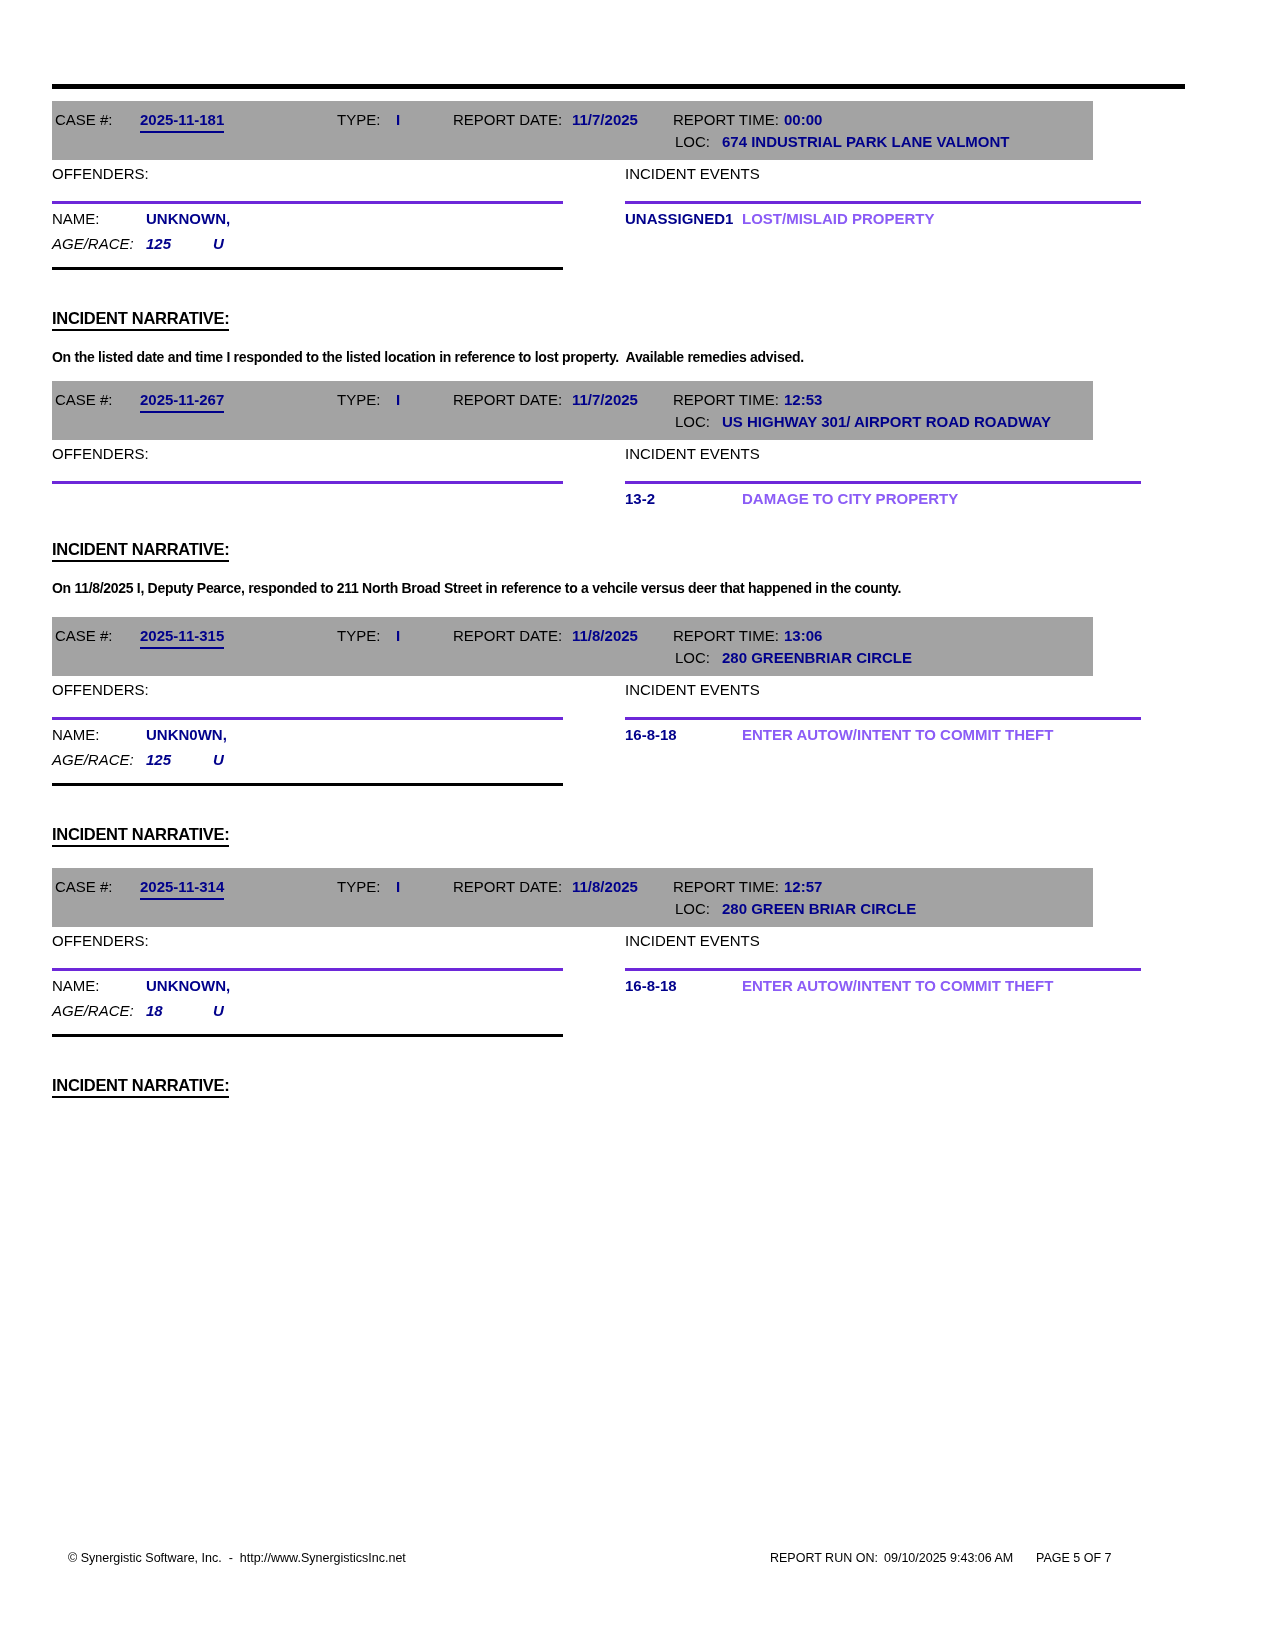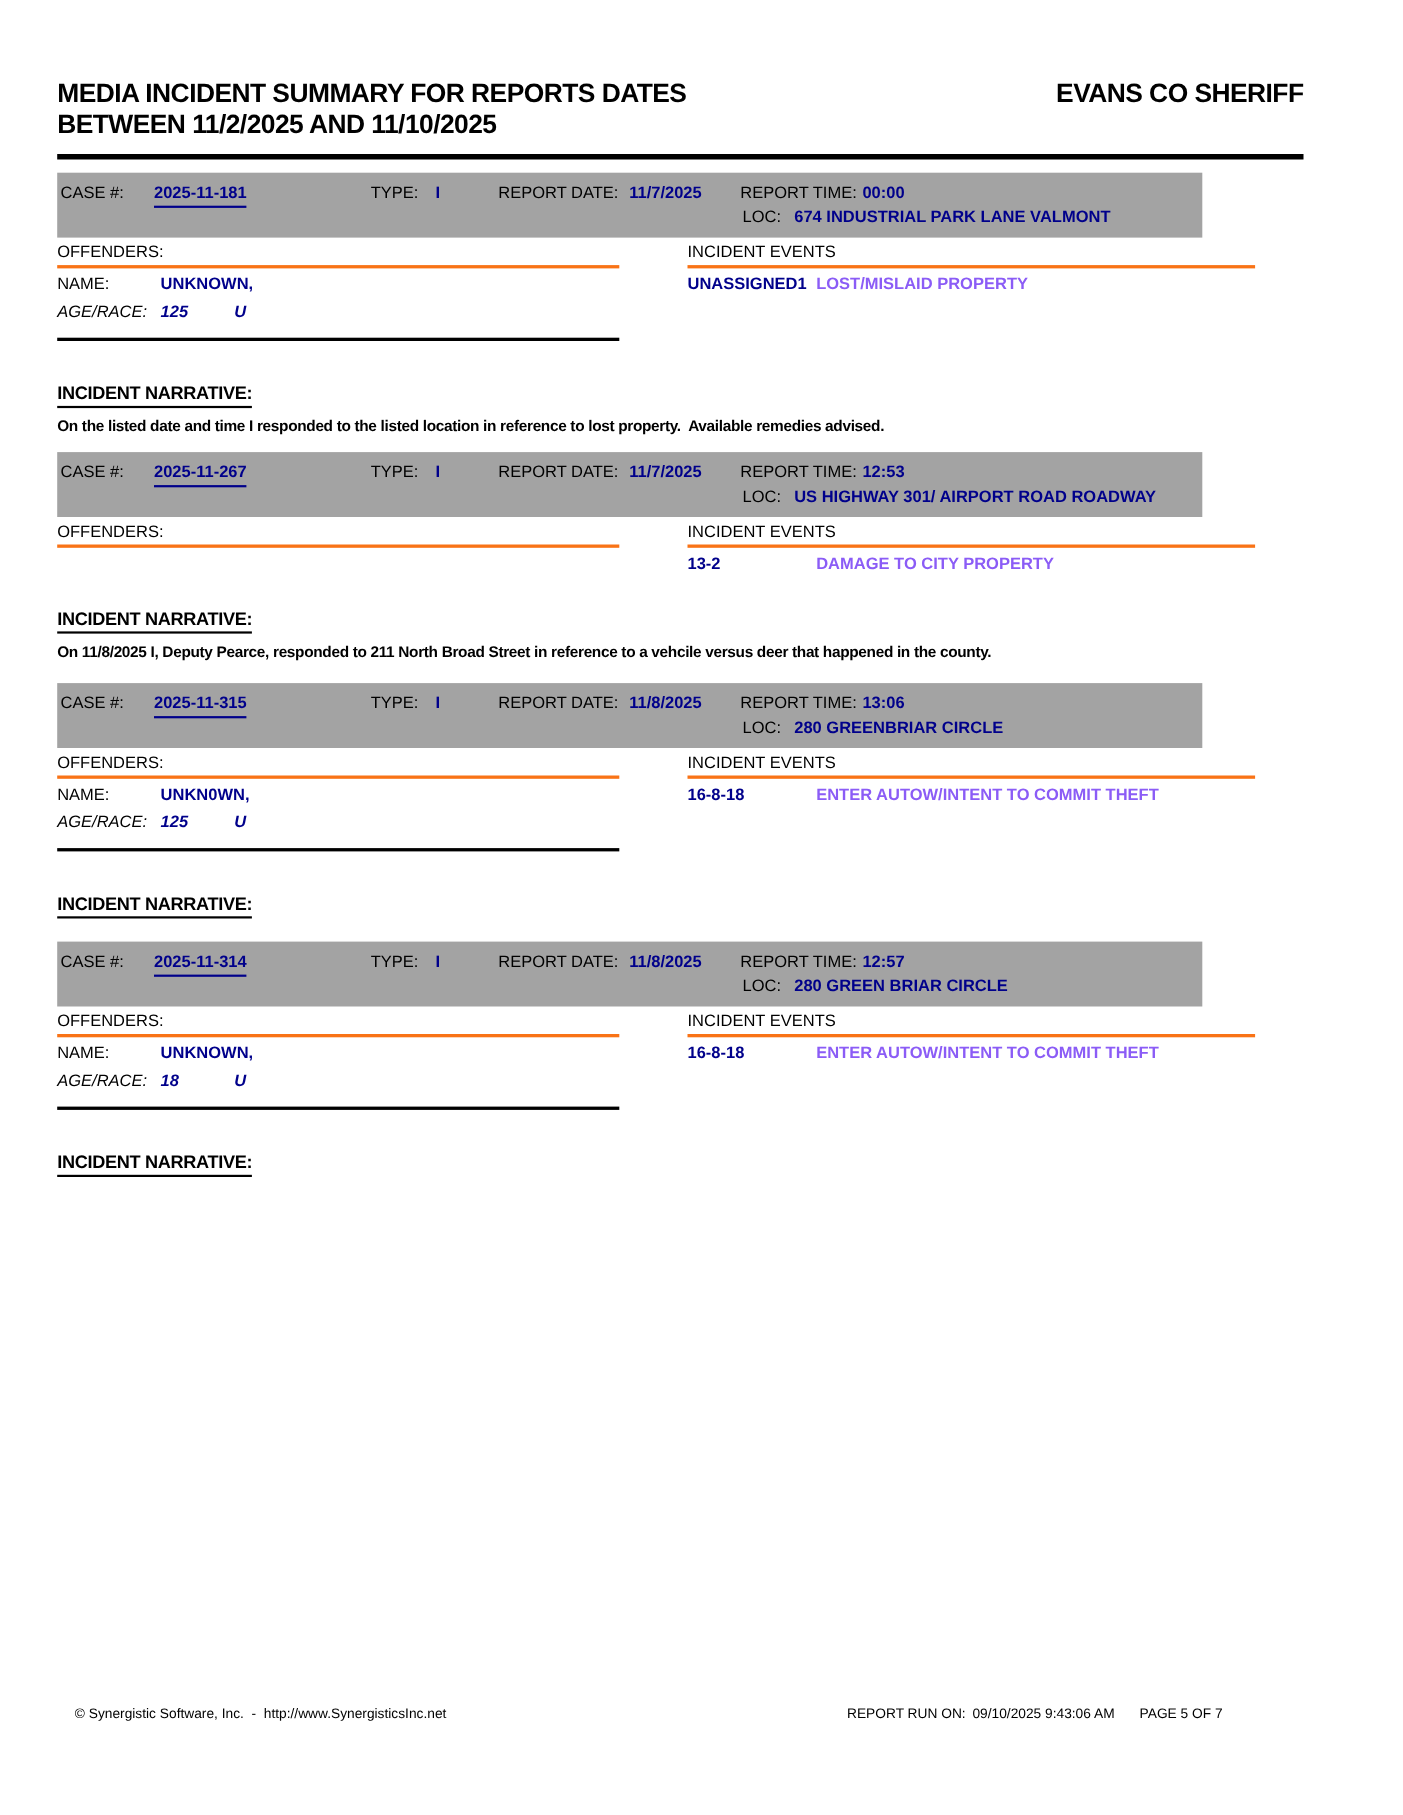--- a/index.html
+++ b/index.html
@@ -39,63 +39,56 @@
   .p-rdate { left:401px; }
   .p-rdatev{ left:520px; }
   .p-rtime { left:621px; }
   .p-rtimev{ left:732px; }
   .p-loc   { left:623px; }
   .p-locv  { left:670px; }
 
   .cols { display:flex; margin-top:5px; }
   .col-left { width:511px; }
   .col-right { width:560px; margin-left:62px; }
-  .sec-head { font-size:15px; line-height:17px; padding-bottom:3px; border-bottom:3px solid #f97316; }
+  .sec-head { font-size:15px; line-height:17px; padding-bottom:19px; border-bottom:3px solid #6d28d9; }
   .col-right .sec-head { width:516px; }
 
   .kv-row { display:flex; margin-top:6px; font-size:15px; line-height:18px; }
   .kv-row.age { margin-top:7px;font-style:italic; }
   .kv-label { width:94px; }
   .kv-val { color:#00008b; font-weight:bold; }
   .race-val { margin-left:28px; width:40px; }
   .age-val { width:39px; }
   .bottom-rule { border-bottom:3px solid #000; margin-top:14px; height:1px; }
 
   .event-row { display:flex; margin-top:6px; font-size:15px; line-height:18px; }
   .event-code { min-width:117px; color:#00008b; font-weight:bold; }
   .event-desc { color:#8b5cf6; font-weight:bold; }
 
   .narr-sec { margin-top:39px; }
   .narr-sec.tight { margin-top:32px; }
   .narr-head { display:inline-block; font-size:16.5px; font-weight:bold; letter-spacing:-0.3px;
                border-bottom:2px solid #000; padding-bottom:1px; line-height:19px; }
-  .narr-text { margin-top:8px; font-size:14px; font-weight:bold; letter-spacing:-0.3px;
+  .narr-text { margin-top:18px; font-size:14px; font-weight:bold; letter-spacing:-0.3px;
                line-height:17px; white-space:pre-wrap; }
   .narr-text.regular { font-weight:normal; margin-top:12px; letter-spacing:0; }
 
   
   .footer { position:absolute; left:52px; top:1551px; width:1133px; height:18px;
             font-size:12.5px; line-height:15px; }
   .footer .copyright { position:absolute; left:16px; top:0; white-space:pre-wrap; }
   .footer .run-label { position:absolute; left:718px; top:0; }
   .footer .run-value { position:absolute; left:832px; top:0; }
   .footer .page-num  { position:absolute; left:984px; top:0; }
 </style>
 </head>
 <body>
 
 <div class="page">
 
-  <div class="hdr">
-    <div class="title">
-      <div>MEDIA INCIDENT SUMMARY FOR REPORTS DATES</div>
-      <div>BETWEEN 11/2/2025 AND 11/10/2025</div>
-    </div>
-    <div class="agency">EVANS CO SHERIFF</div>
-  </div>
   <div class="hdr-rule"></div>
 
   <div class="incident-block b1">
     <div class="band">
       <div class="band-row">
         <span class="lbl p-case">CASE #:</span>
         <a class="case-link p-casenum">2025-11-181</a>
         <span class="lbl p-type">TYPE:</span>
         <span class="val p-typev">I</span>
         <span class="lbl p-rdate">REPORT DATE:</span>

